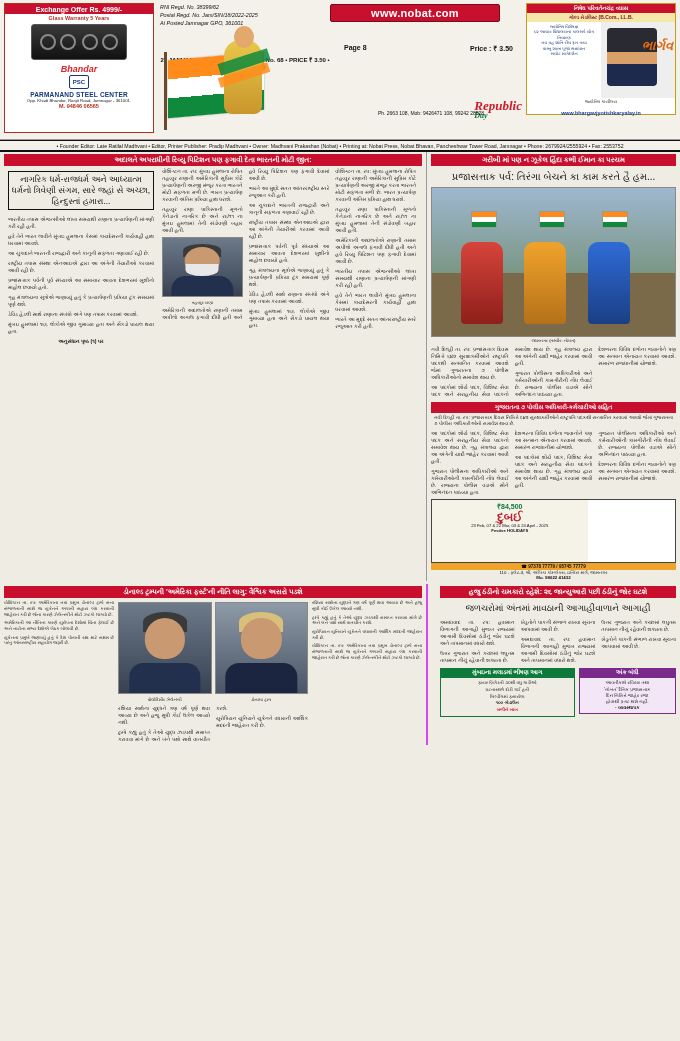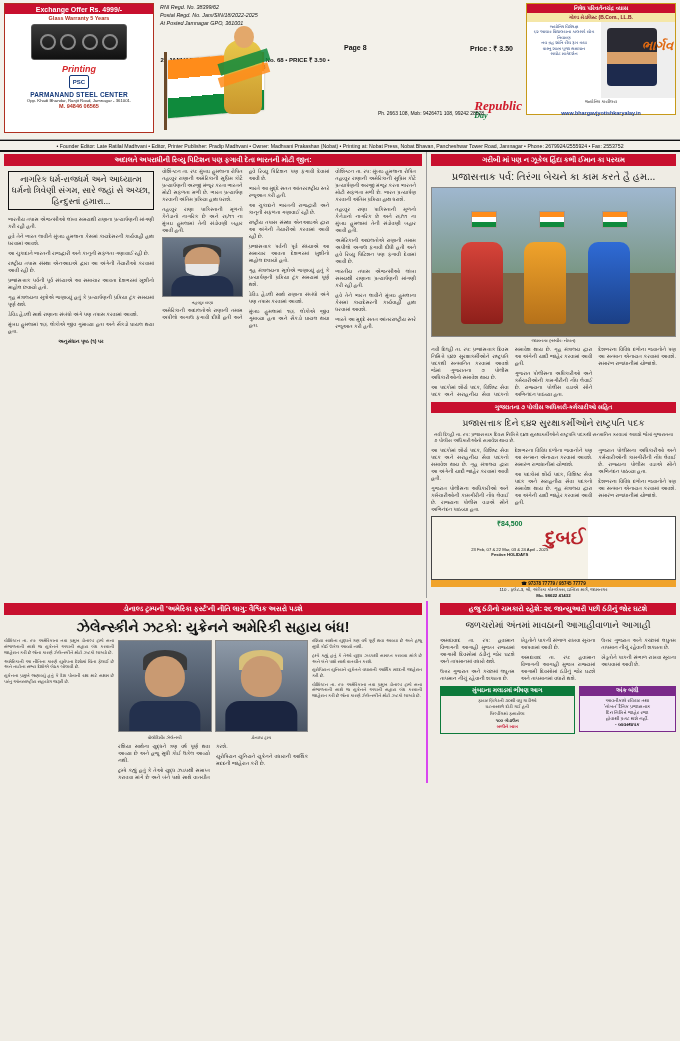--- a/index.html
+++ b/index.html
@@ -131,21 +131,21 @@
   .rep-photo .flaglet { position:absolute; width:26px; height:17px; top:16%;
      background:linear-gradient(#ff8c1a 0 33%, #fff 33% 66%, #0f8a3c 66% 100%); border:.5px solid #999;}
   .f1{left:16%}.f2{left:44%}.f3{left:70%}
   .box-title { font-size:10px; font-weight:normal; text-align:center; line-height:1.25; padding:3px 2px; }
   .box-lead { font-size:4.8px; line-height:1.35; text-align:justify; padding:0 3px 2px; }
 
   .adbanner { border:1px solid #444; margin-top:3px; display:flex; height:64px; background:#fff; }
   .ad-a { width:36%; background:#101c3a; color:#ffd45e; font-size:5px; font-weight:bold;
           display:flex; flex-direction:column; align-items:center; justify-content:center; text-align:center; padding:2px;}
   .ad-b { width:64%; position:relative; background:#f5f2e8; padding:2px;}
-  .ad-b .big { font-size:19px; font-weight:bold; color:#b8232b; text-align:right; line-height:1;}
+  .ad-b .big { font-size:12px; font-weight:bold; color:#b8232b; text-align:center; line-height:1;}
   .ad-b .small { font-size:4.2px; text-align:center; line-height:1.3; }
   .ad-b .amt { font-size:7px; font-weight:bold; color:#0d7a3b; text-align:center;}
   .ad-foot { font-size:4.6px; font-weight:bold; text-align:center; background:#f0a32b; color:#111; padding:1px;}
 
   .bottom-wrap { margin-top:3px; }
   .zel-head { font-size:14px; font-weight:bold; text-align:center; padding:2px; }
   .two-photos { display:flex; gap:3px; padding:2px 0;}
   .two-photos .photo { width:50%; height:92px; }
   .purple-box { border:1px solid #7a2a8a; background:#f3e6f7; padding:2px; font-size:4.6px; line-height:1.35;}
   .purple-hd { background:#7a2a8a; color:#fff; font-size:6px; font-weight:bold; text-align:center; padding:1px;}
@@ -165,21 +165,21 @@
 
     <div class="ad-box">
       <div class="ad-top">Exchange Offer Rs. 4999/-</div>
       <div class="ad-sub">Glass Warranty 5 Years</div>
       <div class="stove">
         <div class="burner b1"></div>
           <div class="burner b2"></div>
         <div class="burner b3"></div>
           <div class="burner b4"></div>
       </div>
-      <div class="ad-logo">Printing</div>
+      <div class="ad-logo">Bhandar</div>
       <div class="psc">PSC</div>
       <div class="ad-name">PARMANAND STEEL CENTER</div>
       <div class="ad-addr">Opp. Khadi Bhandar, Ranjit Road, Jamnagar - 361001.</div>
       <div class="ad-mob">M. 94846 06565</div>
     </div>
 
     <div class="rni">
       <div>RNI Regd. No. 38399/62</div>
       <div>Postal Regd. No. Jam/SIN/18/2022-2025</div>
       <div>At Posted Jamnagar GPO, 361001</div>
@@ -194,20 +194,21 @@
         </div>
     </div>
 
     <div class="lady">
       <div class="torso"></div>
         <div class="sash"></div>
         <div class="sash2"></div>
         <div class="head"></div>
     </div>
 
+    <div class="nobat-url">www.nobat.com</div>
 
     <div class="page-meta">Page 8</div>
     <div class="price-meta">Price : ₹ 3.50</div>
 
     <div class="nameplate">
       <div class="republic">
         <span>Republic</span>
         <small>Day</small>
       </div>
     </div>
@@ -310,21 +311,20 @@
         <div class="cap">જામનગર (તસ્વીર: નોબત)</div>
 
         <div class="art art3" style="padding:2px 0;">
           <p>નવી દિલ્હી તા. રપ: પ્રજાસત્તાક દિવસ નિમિત્તે ૬૪૨ સુરક્ષાકર્મીઓને રાષ્ટ્રપતિ પદકથી સન્માનિત કરવામાં આવશે જેમાં ગુજરાતના ૭ પોલીસ અધિકારીઓનો સમાવેશ થાય છે.</p>
           <p>આ પદકોમાં શૌર્ય પદક, વિશિષ્ટ સેવા પદક અને સરાહનીય સેવા પદકનો સમાવેશ થાય છે. ગૃહ મંત્રાલય દ્વારા આ અંગેની યાદી જાહેર કરવામાં આવી હતી.</p>
           <p>ગુજરાત પોલીસના અધિકારીઓ અને કર્મચારીઓની કામગીરીની નોંધ લેવાઈ છે. રાજ્યના પોલીસ વડાએ સૌને અભિનંદન પાઠવ્યા હતા.</p>
           <p>દેશભરના વિવિધ દળોના જવાનોને પણ આ સન્માન એનાયત કરવામાં આવશે. સમારંભ રાજધાનીમાં યોજાશે.</p>
         </div>
 
         <div class="band small">ગુજરાતના ૭ પોલીસ અધિકારી-કર્મચારીઓ સહિત</div>
-        <div class="box-title" style="font-size:9px;">પ્રજાસત્તાક દિને ૬૪૨ સુરક્ષાકર્મીઓને રાષ્ટ્રપતિ પદક</div>
         <div class="box-lead">નવી દિલ્હી તા. રપ: પ્રજાસત્તાક દિવસ નિમિત્તે ૬૪૨ સુરક્ષાકર્મીઓને રાષ્ટ્રપતિ પદકથી સન્માનિત કરવામાં આવશે જેમાં ગુજરાતના ૭ પોલીસ અધિકારીઓનો સમાવેશ થાય છે.</div>
         <div class="art art3" style="padding:0;">
           <p>આ પદકોમાં શૌર્ય પદક, વિશિષ્ટ સેવા પદક અને સરાહનીય સેવા પદકનો સમાવેશ થાય છે. ગૃહ મંત્રાલય દ્વારા આ અંગેની યાદી જાહેર કરવામાં આવી હતી.</p>
           <p>ગુજરાત પોલીસના અધિકારીઓ અને કર્મચારીઓની કામગીરીની નોંધ લેવાઈ છે. રાજ્યના પોલીસ વડાએ સૌને અભિનંદન પાઠવ્યા હતા.</p>
           <p>દેશભરના વિવિધ દળોના જવાનોને પણ આ સન્માન એનાયત કરવામાં આવશે. સમારંભ રાજધાનીમાં યોજાશે.</p>
           <p>આ પદકોમાં શૌર્ય પદક, વિશિષ્ટ સેવા પદક અને સરાહનીય સેવા પદકનો સમાવેશ થાય છે. ગૃહ મંત્રાલય દ્વારા આ અંગેની યાદી જાહેર કરવામાં આવી હતી.</p>
           <p>ગુજરાત પોલીસના અધિકારીઓ અને કર્મચારીઓની કામગીરીની નોંધ લેવાઈ છે. રાજ્યના પોલીસ વડાએ સૌને અભિનંદન પાઠવ્યા હતા.</p>
           <p>દેશભરના વિવિધ દળોના જવાનોને પણ આ સન્માન એનાયત કરવામાં આવશે. સમારંભ રાજધાનીમાં યોજાશે.</p>
         </div>
 
@@ -339,21 +339,20 @@
         <div class="ad-foot">☎ 97378 77779 / 95745 77779</div>
         <div class="tiny center">110 - ફ્લેટ-3, શ્રી, અંબિકા કોમ્પ્લેક્સ, ઇન્દિરા માર્ગ, જામનગર</div>
         <div class="tiny center bold">Mo. 98622 41432</div>
       </div>
     </div>
 
     <div class="bottom-wrap">
       <div style="display:flex; gap:4px;">
         <div style="width:418px;">
           <div class="band">ડોનાલ્ડ ટ્રમ્પની 'અમેરિકા ફર્સ્ટ'ની નીતિ લાગુ: વૈશ્વિક અસરો પડશે</div>
-          <div class="zel-head">ઝેલેન્સ્કીને ઝટકો: યુક્રેનને અમેરિકી સહાય બંધ!</div>
           <div style="display:flex; gap:4px;">
             <div style="width:110px;">
               <div class="tiny" style="text-align:justify;">વોશિંગ્ટન તા. રપ: અમેરિકાના નવા પ્રમુખ ડોનાલ્ડ ટ્રમ્પે સત્તા સંભાળતાની સાથે જ યુક્રેનને અપાતી સહાય બંધ કરવાની જાહેરાત કરી છે જેના કારણે ઝેલેન્સ્કીને મોટો ઝટકો લાગ્યો છે.</div>
               <div class="tiny" style="text-align:justify;margin-top:3px;">અમેરિકાની આ નીતિના કારણે યુરોપના દેશોમાં ચિંતા ફેલાઈ છે અને નાટોના સભ્ય દેશોએ બેઠક બોલાવી છે.</div>
               <div class="tiny" style="text-align:justify;margin-top:3px;">યુક્રેનના પ્રમુખે જણાવ્યું હતું કે દેશ પોતાની રક્ષા માટે સક્ષમ છે પરંતુ આંતરરાષ્ટ્રીય સહયોગ જરૂરી છે.</div>
             </div>
             <div style="width:190px;">
               <div class="two-photos">
                 <div class="photo">
                   <div class="face">

